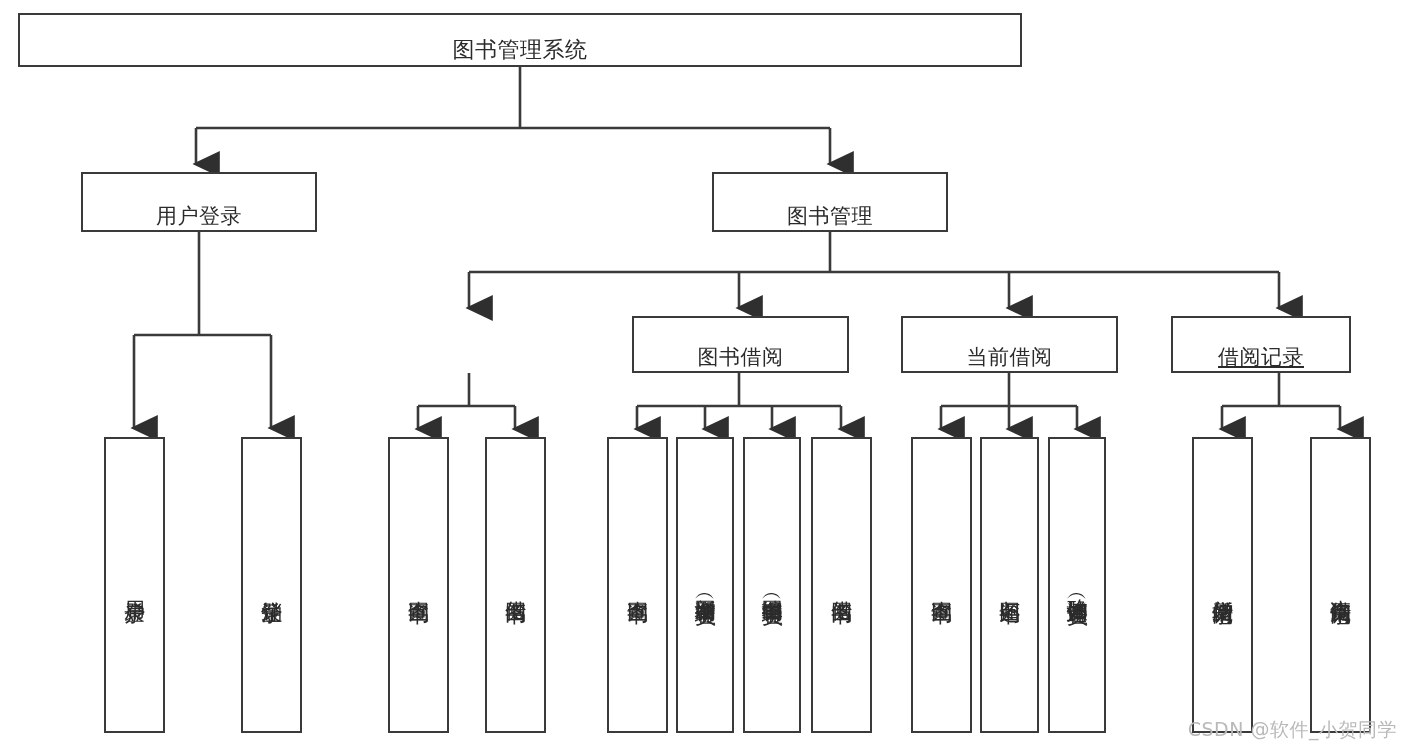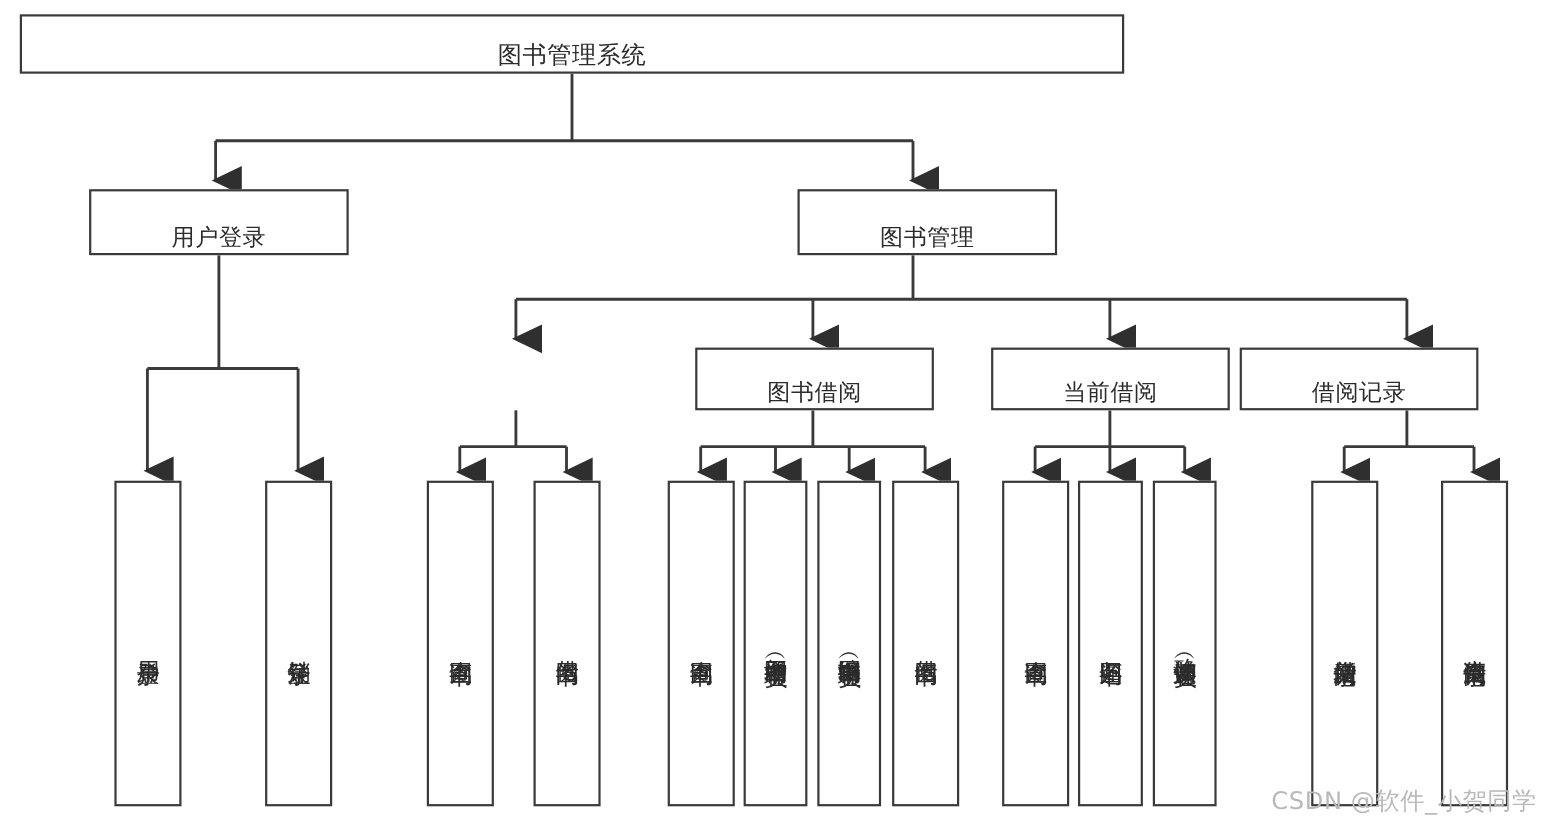--- a/index.html
+++ b/index.html
@@ -58,21 +58,21 @@
     width: 100%;
     height: 100%;
     display: flex;
     align-items: center;
     justify-content: center;
   }
   .watermark {
     position: absolute;
     right: 8px;
     bottom: 4px;
-    font-size: 22px;
+    font-size: 19px;
     color: #b9b9b9;
     letter-spacing: 0.5px;
     white-space: nowrap;
   }
 </style>
 </head>
 <body>
 
 <div id="canvas">
 
@@ -128,31 +128,31 @@
     </g>
   </svg>
 
   <div class="node node-h node-root" style="left:18px; top:13px; width:1004px; height:54px;">
     <span>图书管理系统</span>
   </div>
 
   <div class="node node-h" style="left:81px; top:172px; width:236px; height:60px;">
     <span>用户登录</span>
   </div>
-  <div class="node node-h" style="left:712px; top:172px; width:236px; height:60px;margin-left:13px;">
+  <div class="node node-h" style="left:712px; top:172px; width:236px; height:60px;">
     <span>图书管理</span>
   </div>
 
   <div class="node node-h" style="left:632px; top:316px; width:217px; height:57px;">
     <span>图书借阅</span>
   </div>
   <div class="node node-h" style="left:901px; top:316px; width:217px; height:57px;">
     <span>当前借阅</span>
   </div>
-  <div class="node node-h" style="left:1127px; top:316px; width:217px; height:57px;">
+  <div class="node node-h" style="left:1171px; top:316px; width:180px; height:57px;text-decoration:underline;">
     <span>借阅记录</span>
   </div>
 
   <div class="node node-v" style="left:104px; top:437px; width:61px; height:296px;">
     <div class="vwrap">
         <span class="vtext">用户登录</span>
       </div>
   </div>
   <div class="node node-v" style="left:241px; top:437px; width:61px; height:296px;">
     <div class="vwrap">

